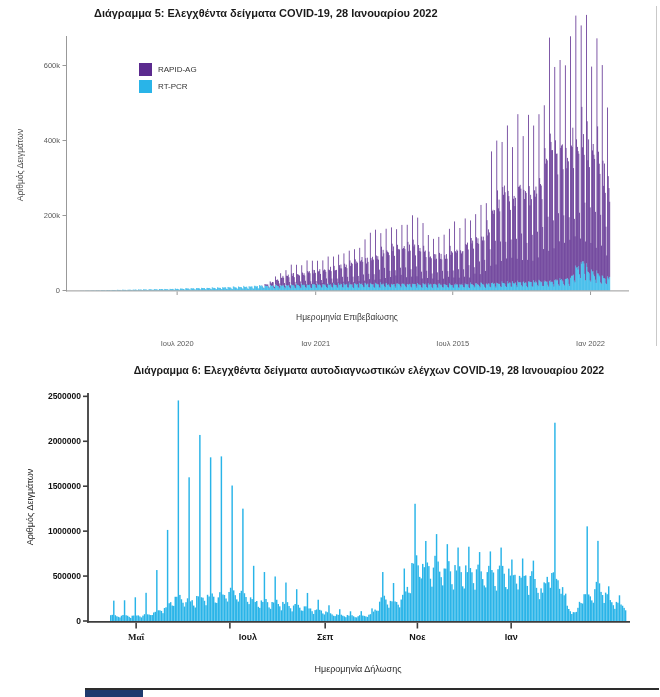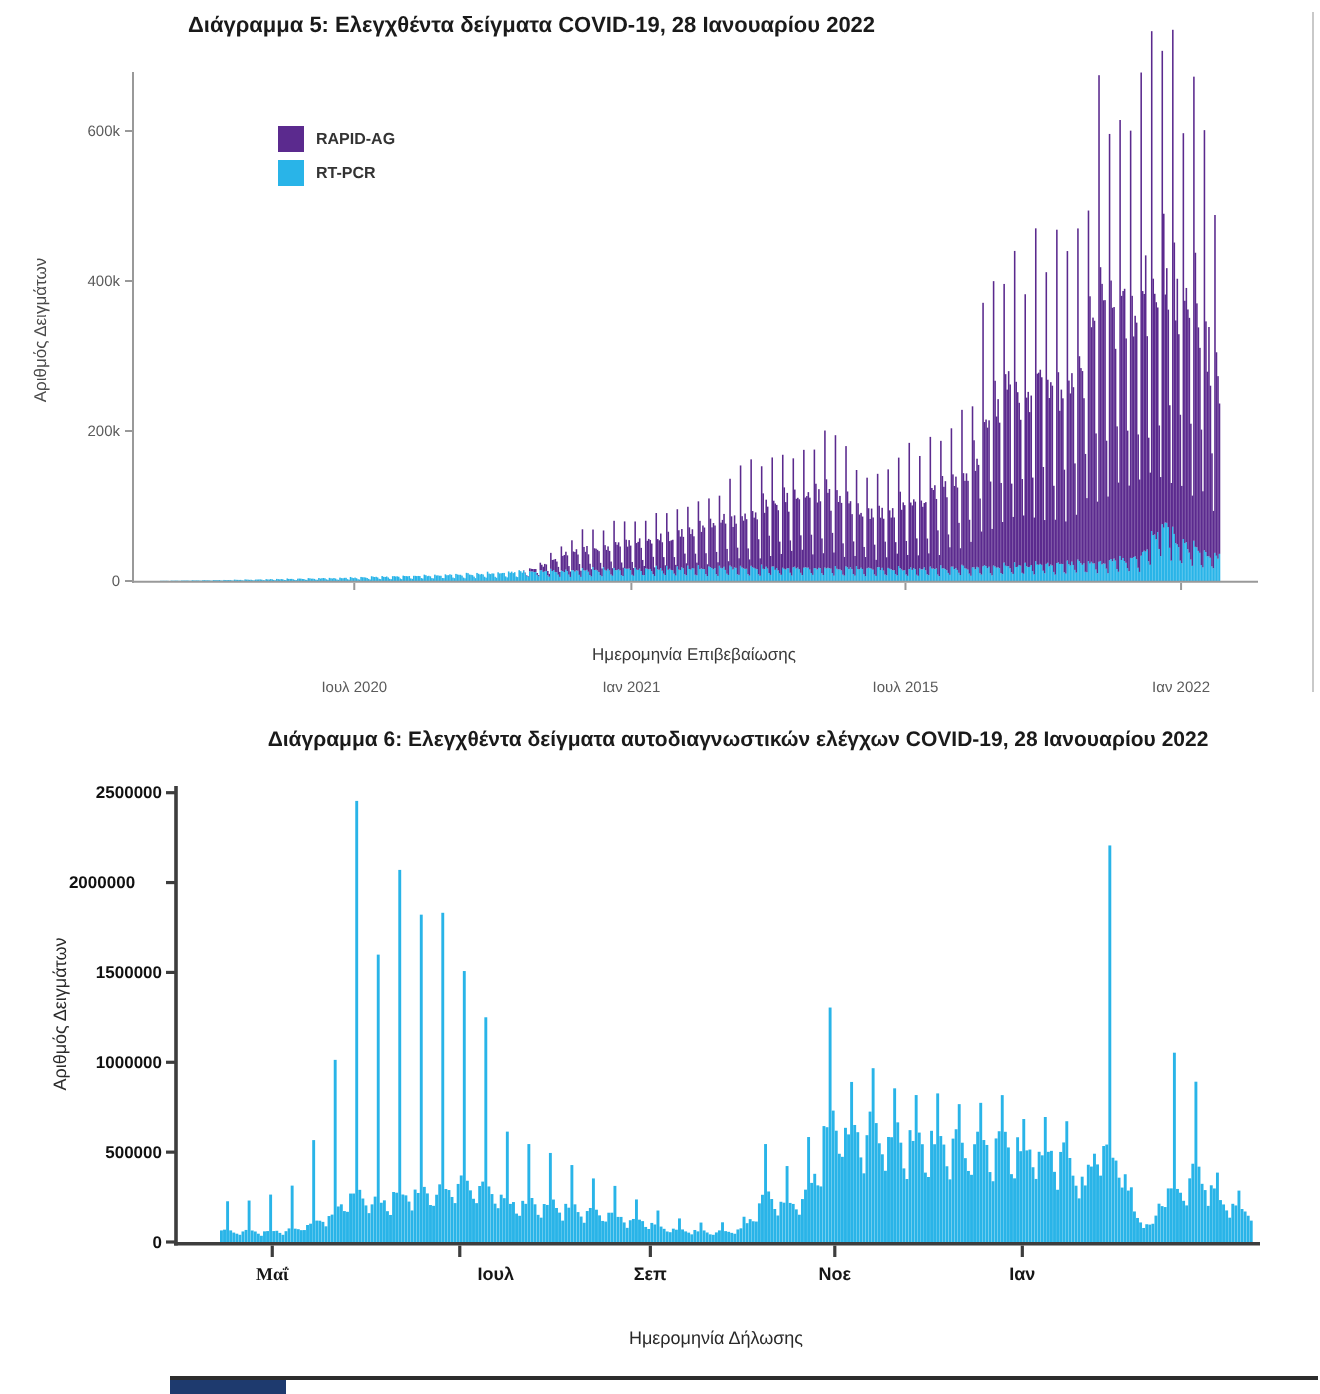--- a/index.html
+++ b/index.html
@@ -6,26 +6,26 @@
   body{width:660px;height:697px;position:relative;overflow:hidden;
        font-family:"Liberation Sans", sans-serif;-webkit-font-smoothing:antialiased;}
   .abs{position:absolute;}
   .title{font-weight:700;color:#1a1a1a;white-space:nowrap;}
   #title1{left:94px;top:7px;font-size:11px;}
   #title2{left:369px;top:364px;font-size:10.5px;transform:translateX(-50%);}
   .ylab{white-space:nowrap;transform:translate(-50%,-50%) rotate(-90deg);}
   #ylab1{left:20px;top:165px;font-size:8.5px;color:#4a4a4a;}
   #ylab2{left:30px;top:507px;font-size:9px;color:#2a2a2a;}
   .xlab{white-space:nowrap;transform:translateX(-50%);}
-  #xlab1{left:347px;top:322px;font-size:8.5px;color:#3a3a3a;}
+  #xlab1{left:347px;top:312px;font-size:8.5px;color:#3a3a3a;}
   #xlab2{left:358px;top:664px;font-size:9px;color:#2a2a2a;}
   #legend1{left:139px;top:63px;display:flex;flex-direction:column;gap:4px;}
   .leg-row{display:flex;align-items:center;gap:6px;}
   .swatch{width:13px;height:13px;flex:0 0 13px;}
-  .leg-label{font-size:8px;color:#333;font-weight:bold;}
+  .leg-label{font-size:8px;color:#333;}
   .tick-x1{position:absolute;font-size:7.5px;color:#5a5a5a;transform:translateX(-50%);white-space:nowrap;margin-top:44px;}
   .tick-y1{position:absolute;font-size:7.5px;color:#5a5a5a;width:40px;text-align:right;}
   .tick-x2{position:absolute;font-size:9px;color:#161616;font-weight:600;transform:translateX(-50%);white-space:nowrap;}
   .tick-y2{position:absolute;font-size:8.5px;color:#111;font-weight:700;width:60px;text-align:right;}
   #plot-svg{left:0;top:0;}
   #edge-right{left:656px;top:6px;width:1px;height:340px;background:#c9c9c9;}
   #bottom-rule{left:85px;top:688px;width:574px;height:1.5px;background:#2d2d2d;}
   #bottom-strip{left:85px;top:689.5px;width:58px;height:7.5px;background:#1e3a6e;}
 </style>
 </head>
@@ -1590,19 +1590,19 @@
 <div class="tick-y1" style="left: 20px; top: 136px;">400k</div>
 <div class="tick-y1" style="left: 20px; top: 61px;">600k</div>
 <div class="tick-x1" style="left: 177.137px; top: 295px;">Ιουλ 2020</div>
 <div class="tick-x1" style="left: 315.689px; top: 295px;">Ιαν 2021</div>
 <div class="tick-x1" style="left: 452.735px; top: 295px;">Ιουλ 2015</div>
 <div class="tick-x1" style="left: 590.534px; top: 295px;">Ιαν 2022</div>
 <div class="tick-y2" style="left: 21px; top: 616px;">0</div>
 <div class="tick-y2" style="left: 21px; top: 571.07px;">500000</div>
 <div class="tick-y2" style="left: 21px; top: 526.14px;">1000000</div>
 <div class="tick-y2" style="left: 21px; top: 481.21px;">1500000</div>
-<div class="tick-y2" style="left: 21px; top: 436.28px; text-align: center;">2000000</div>
+<div class="tick-y2" style="left: 21px; top: 436.28px;">2000000</div>
 <div class="tick-y2" style="left: 21px; top: 391.35px;">2500000</div>
 <div class="tick-x2" style="left: 136.129px; top: 632px; font-family: Liberation Serif, serif;">Μαΐ</div>
 <div class="tick-x2" style="left: 229.886px; top: 632px; margin-left: 18px;">Ιουλ</div>
 <div class="tick-x2" style="left: 325.18px; top: 632px;">Σεπ</div>
 <div class="tick-x2" style="left: 417.4px; top: 632px;">Νοε</div>
 <div class="tick-x2" style="left: 511.157px; top: 632px;">Ιαν</div>
 
 </body></html>

